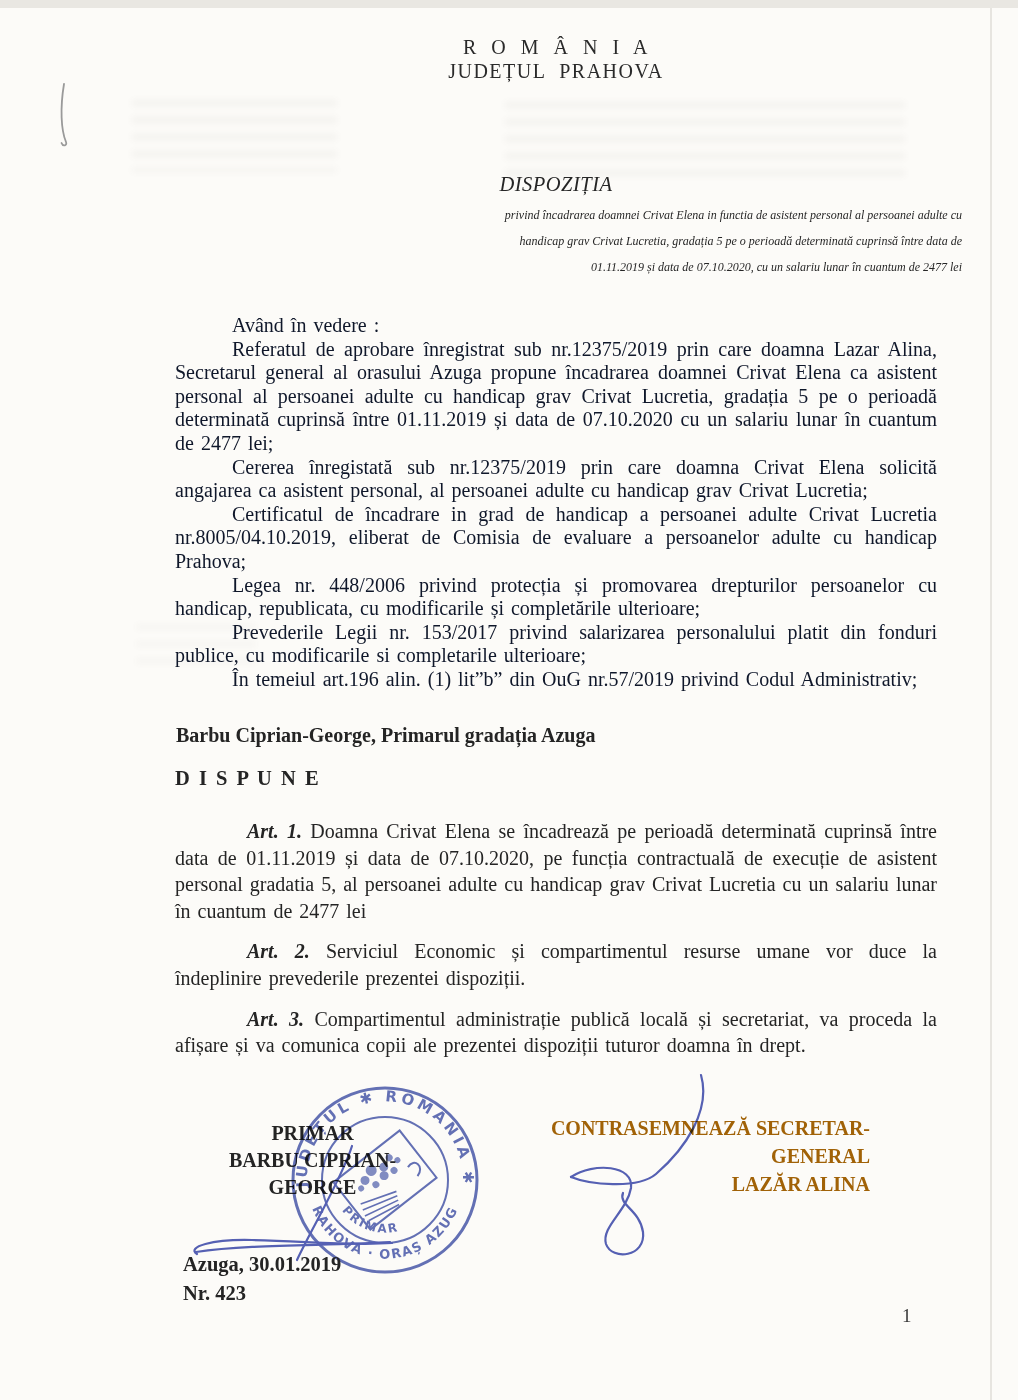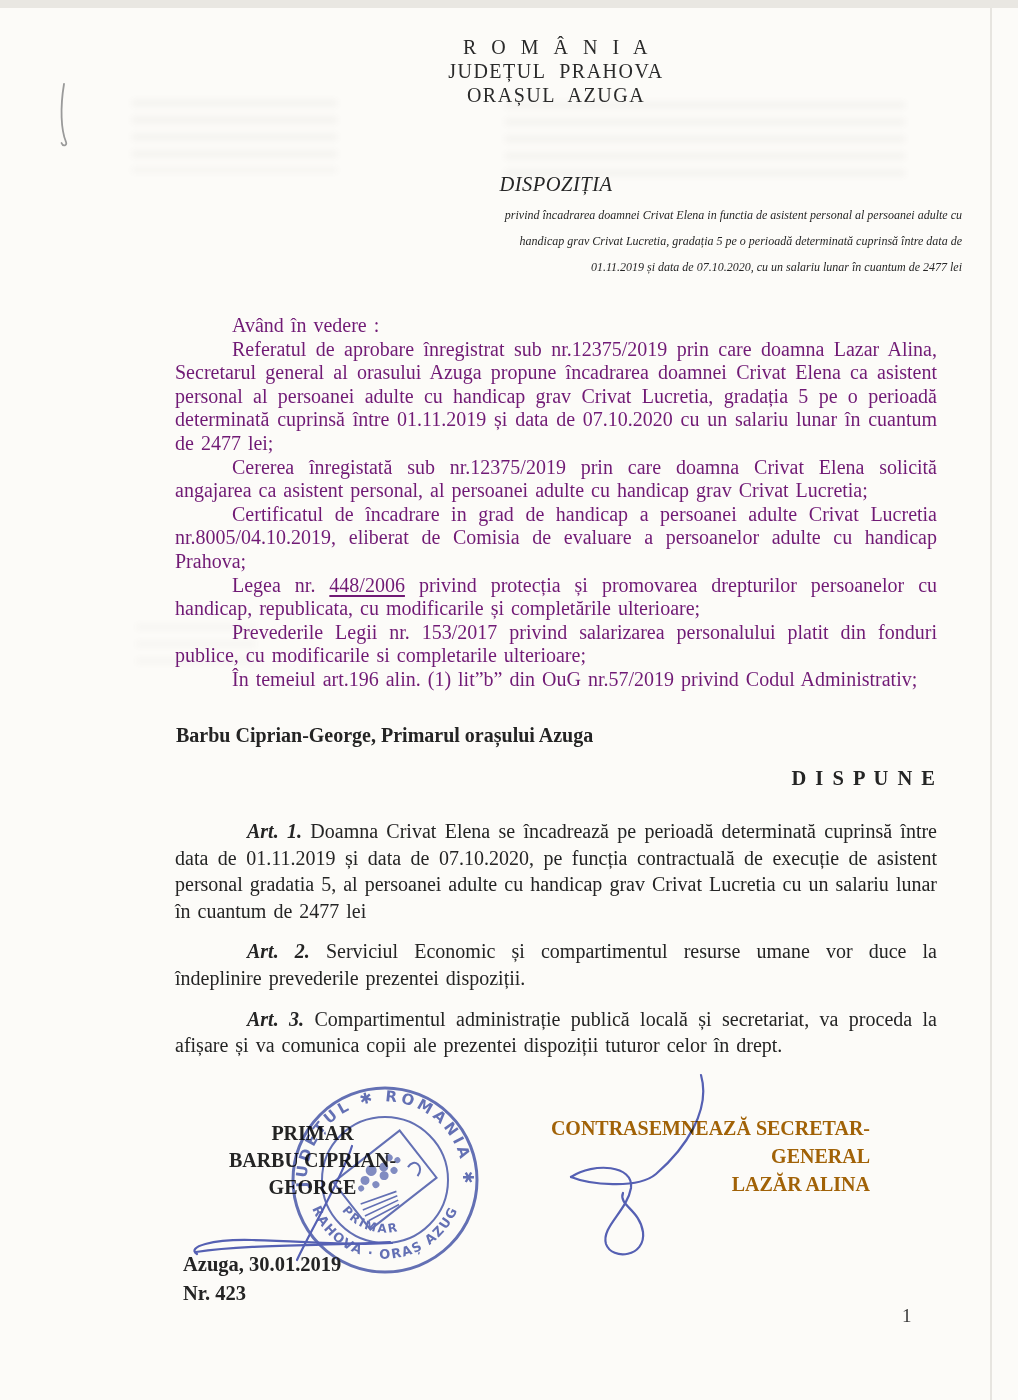--- a/index.html
+++ b/index.html
@@ -31,31 +31,31 @@
     letter-spacing:1.5px;word-spacing:7px;color:#2a2a2a;
   }
   
   .title-block{position:absolute;left:150px;top:165px;width:812px;text-align:center;color:#262626;font-style:italic;}
   .title-heading{font-size:20.5px;letter-spacing:.5px;}
   .subtitle{margin-top:6px;font-size:12px;line-height:26px;text-align:right;}
 
   
   .body-block{
     position:absolute;left:175px;top:306px;width:762px;
-    font-size:20px;line-height:23.6px;text-align:justify;word-spacing:2px;color:#701a75;
+    font-size:20px;line-height:23.6px;text-align:justify;word-spacing:2px;color:#0f172a;
   }
   .para{margin:0;text-indent:57px;}
-  .u{text-decoration:underline;text-underline-offset:3px;}
+  .u{text-underline-offset:3px;}
 
   .issuer-line{
     position:absolute;left:176px;top:716px;width:762px;
     font-size:20px;font-weight:bold;color:#242424;
   }
   .dispune{
-    position:absolute;left:175px;top:759px;width:762px;text-align:right;
+    position:absolute;left:175px;top:759px;width:762px;text-align:left;
     font-size:20.5px;font-weight:bold;letter-spacing:2px;color:#242424;
   }
   .articles-block{
     position:absolute;left:175px;top:810px;width:762px;
     font-size:20px;line-height:26.6px;text-align:justify;word-spacing:2px;color:#242424;
   }
   .article{margin:0 0 14px 0;text-indent:72px;}
   .article b{font-weight:bold;font-style:italic;}
 
   
@@ -86,21 +86,20 @@
   <div class="bleed b2"></div>
   <div class="bleed b3"></div>
 
   <svg class="penmark" width="60" height="100" viewBox="0 0 60 100">
     <path d="M24,16 C20,40 21,62 26,74 c 1.5,3.5 -3,5 -4.5,1" fill="none" stroke="#9a9a9a" stroke-width="1.8" stroke-linecap="round"></path>
   </svg>
 
   <header class="doc-header">
     <div>R O M Â N I A</div>
     <div>JUDEȚUL  PRAHOVA</div>
-    <div>ORAȘUL  AZUGA</div>
   </header>
 
   <section class="title-block">
     <div class="title-heading">DISPOZIȚIA</div>
     <div class="subtitle">
       <div>privind încadrarea doamnei Crivat Elena in functia de  asistent personal al persoanei adulte cu</div>
       <div>handicap grav Crivat Lucretia, gradația 5  pe o perioadă determinată  cuprinsă între data de</div>
       <div>01.11.2019 și data de 07.10.2020, cu un salariu lunar în cuantum de 2477 lei</div>
     </div>
   </section>
@@ -108,28 +107,28 @@
   <section class="body-block">
     <p class="para">Având în vedere :</p>
     <p class="para">Referatul de aprobare înregistrat sub nr.12375/2019 prin care doamna Lazar Alina, Secretarul general al  orasului Azuga propune încadrarea doamnei Crivat Elena ca asistent personal al persoanei adulte cu handicap grav Crivat Lucretia, gradația 5  pe o perioadă determinată  cuprinsă între  01.11.2019 și data de 07.10.2020 cu un salariu lunar în cuantum de 2477 lei;</p>
     <p class="para">Cererea înregistată sub nr.12375/2019 prin care doamna Crivat Elena solicită angajarea ca asistent personal, al persoanei adulte cu handicap grav Crivat Lucretia;</p>
     <p class="para">Certificatul de încadrare in grad de handicap a persoanei adulte Crivat Lucretia nr.8005/04.10.2019, eliberat de Comisia de evaluare a persoanelor adulte cu handicap Prahova;</p>
     <p class="para"><span>Legea nr. </span><span class="u">448/2006</span><span> privind protecția și promovarea drepturilor persoanelor cu handicap, republicata, cu modificarile și completările ulterioare;</span></p>
     <p class="para">Prevederile Legii nr. 153/2017 privind salarizarea personalului platit din fonduri publice, cu modificarile si completarile ulterioare;</p>
     <p class="para">În temeiul art.196 alin. (1) lit”b” din OuG nr.57/2019   privind Codul Administrativ;</p>
   </section>
 
-  <div class="issuer-line">Barbu Ciprian-George, Primarul orașului Azuga</div>
+  <div class="issuer-line">Barbu Ciprian-George, Primarul gradația Azuga</div>
 
   <div class="dispune">D I S P U N E</div>
 
   <section class="articles-block">
     <p class="article"><b>Art. 1.</b><span> Doamna Crivat Elena se încadrează pe perioadă determinată cuprinsă între data de 01.11.2019 și data de 07.10.2020, pe funcția contractuală de execuție de asistent personal gradatia 5,  al persoanei adulte cu handicap grav Crivat Lucretia cu un salariu lunar în cuantum de 2477 lei</span></p>
     <p class="article"><b>Art. 2.</b><span> Serviciul Economic și compartimentul  resurse umane vor duce la îndeplinire prevederile prezentei dispoziții.</span></p>
-    <p class="article"><b>Art. 3.</b><span> Compartimentul  administrație publică locală și secretariat, va proceda la afișare și va comunica copii ale prezentei dispoziții tuturor celor în drept.</span></p>
+    <p class="article"><b>Art. 3.</b><span> Compartimentul  administrație publică locală și secretariat, va proceda la afișare și va comunica copii ale prezentei dispoziții tuturor doamna în drept.</span></p>
   </section>
 
   <div class="sig-left">
     <div>PRIMAR</div>
     <div>BARBU CIPRIAN-GEORGE</div>
   </div>
 
   <div class="sig-right">
     <div>CONTRASEMNEAZĂ SECRETAR-GENERAL</div>
     <div>LAZĂR ALINA</div>

